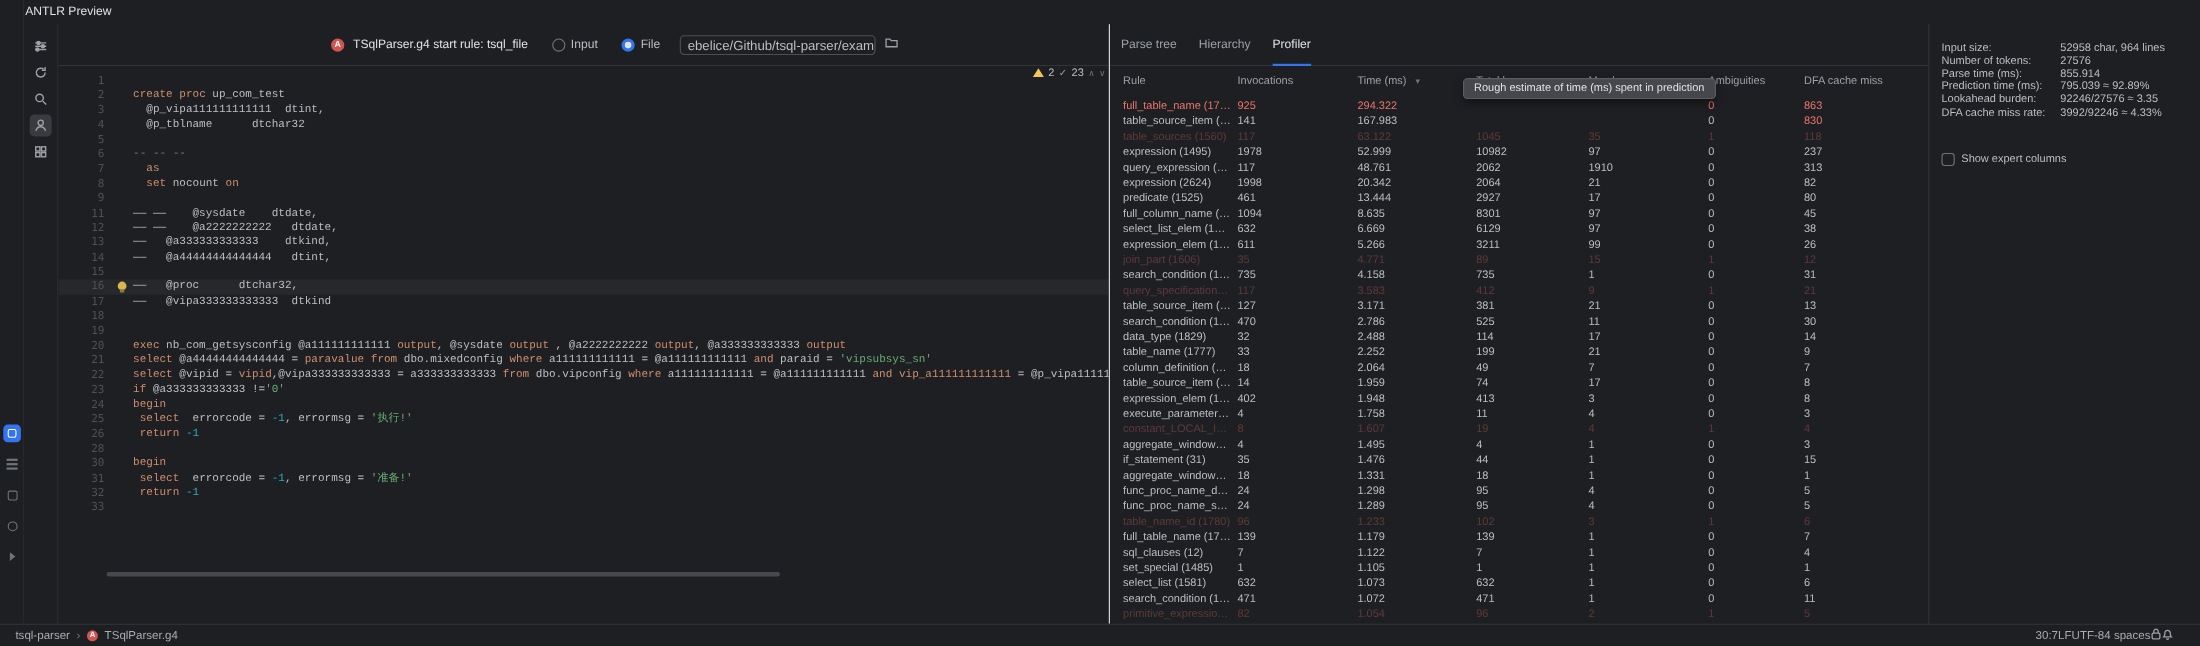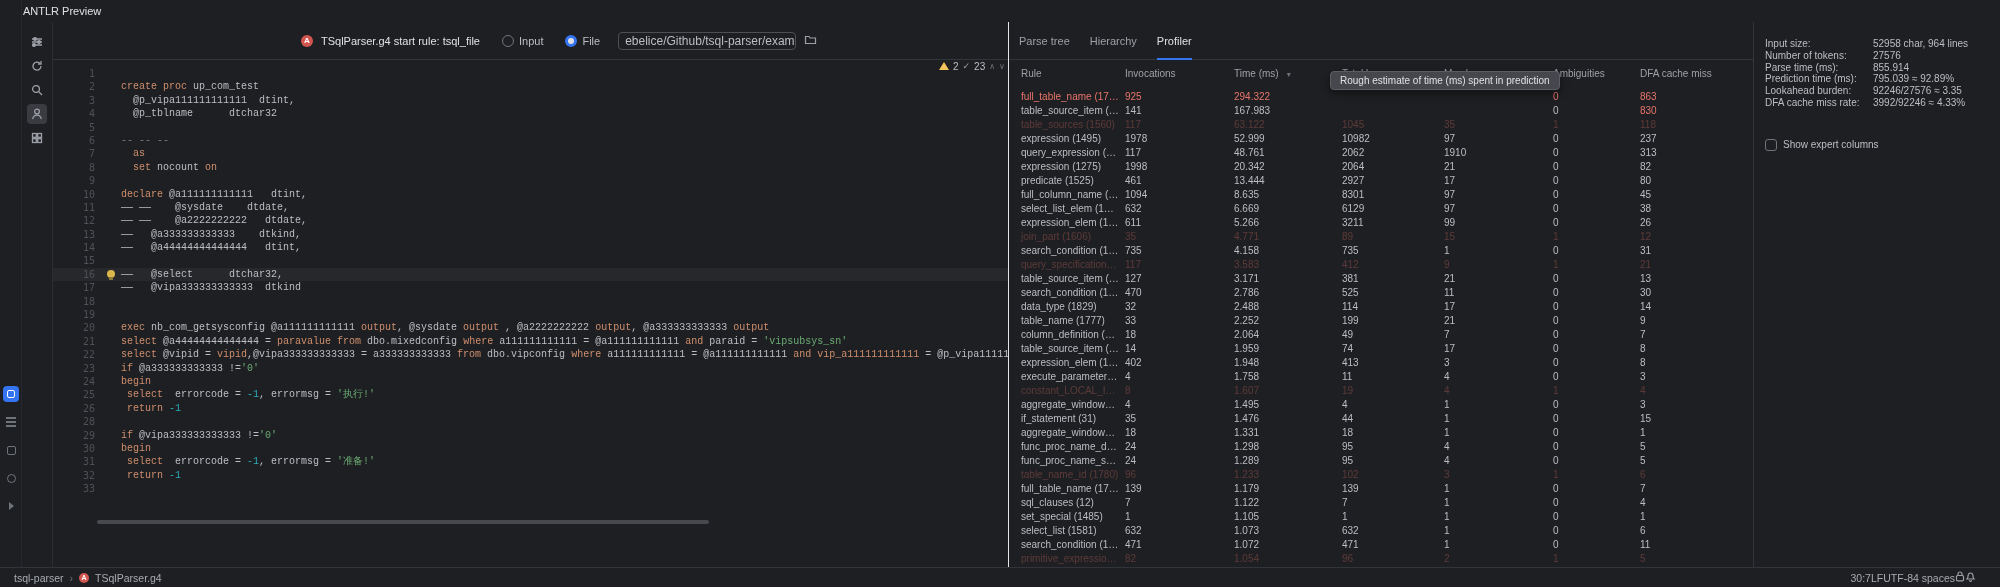--- a/index.html
+++ b/index.html
@@ -180,39 +180,37 @@
   <div class="ed-body">
       <div class="ed-line"><span class="ed-gutter">1</span><span class="ed-icon"></span><span class="ed-code"></span></div>
       <div class="ed-line"><span class="ed-gutter">2</span><span class="ed-icon"></span><span class="ed-code"><span class="tk-kw">create</span><span class="tk-t"> </span><span class="tk-kw">proc</span><span class="tk-t"> up_com_test</span></span></div>
       <div class="ed-line"><span class="ed-gutter">3</span><span class="ed-icon"></span><span class="ed-code"><span class="tk-t">  @p_vipa111111111111  dtint,</span></span></div>
       <div class="ed-line"><span class="ed-gutter">4</span><span class="ed-icon"></span><span class="ed-code"><span class="tk-t">  @p_tblname      dtchar32</span></span></div>
       <div class="ed-line"><span class="ed-gutter">5</span><span class="ed-icon"></span><span class="ed-code"></span></div>
       <div class="ed-line"><span class="ed-gutter">6</span><span class="ed-icon"></span><span class="ed-code"><span class="tk-cmt">-- -- --</span></span></div>
       <div class="ed-line"><span class="ed-gutter">7</span><span class="ed-icon"></span><span class="ed-code"><span class="tk-t">  </span><span class="tk-kw">as</span></span></div>
       <div class="ed-line"><span class="ed-gutter">8</span><span class="ed-icon"></span><span class="ed-code"><span class="tk-t">  </span><span class="tk-kw">set</span><span class="tk-t"> nocount </span><span class="tk-kw">on</span></span></div>
       <div class="ed-line"><span class="ed-gutter">9</span><span class="ed-icon"></span><span class="ed-code"></span></div>
-      <div class="ed-line"><span class="ed-gutter">10</span><span class="ed-icon"></span><span class="ed-code"><span class="tk-kw">declare</span><span class="tk-t"> @a111111111111   dtint,</span></span></div>
       <div class="ed-line"><span class="ed-gutter">11</span><span class="ed-icon"></span><span class="ed-code"><span class="tk-t">—— ——    @sysdate    dtdate,</span></span></div>
       <div class="ed-line"><span class="ed-gutter">12</span><span class="ed-icon"></span><span class="ed-code"><span class="tk-t">—— ——    @a2222222222   dtdate,</span></span></div>
       <div class="ed-line"><span class="ed-gutter">13</span><span class="ed-icon"></span><span class="ed-code"><span class="tk-t">——   @a333333333333    dtkind,</span></span></div>
       <div class="ed-line"><span class="ed-gutter">14</span><span class="ed-icon"></span><span class="ed-code"><span class="tk-t">——   @a44444444444444   dtint,</span></span></div>
       <div class="ed-line"><span class="ed-gutter">15</span><span class="ed-icon"></span><span class="ed-code"></span></div>
-      <div class="ed-line current"><span class="ed-gutter">16</span><span class="ed-icon"><span class="bulb"></span></span><span class="ed-code"><span class="tk-t">——   @select      dtchar32,</span></span></div>
+      <div class="ed-line current"><span class="ed-gutter">16</span><span class="ed-icon"><span class="bulb"></span></span><span class="ed-code"><span class="tk-t">——   @proc      dtchar32,</span></span></div>
       <div class="ed-line"><span class="ed-gutter">17</span><span class="ed-icon"></span><span class="ed-code"><span class="tk-t">——   @vipa333333333333  dtkind</span></span></div>
       <div class="ed-line"><span class="ed-gutter">18</span><span class="ed-icon"></span><span class="ed-code"></span></div>
       <div class="ed-line"><span class="ed-gutter">19</span><span class="ed-icon"></span><span class="ed-code"></span></div>
       <div class="ed-line"><span class="ed-gutter">20</span><span class="ed-icon"></span><span class="ed-code"><span class="tk-kw">exec</span><span class="tk-t"> nb_com_getsysconfig @a111111111111 </span><span class="tk-kw">output</span><span class="tk-t">, @sysdate </span><span class="tk-kw">output</span><span class="tk-t"> , @a2222222222 </span><span class="tk-kw">output</span><span class="tk-t">, @a333333333333 </span><span class="tk-kw">output</span></span></div>
       <div class="ed-line"><span class="ed-gutter">21</span><span class="ed-icon"></span><span class="ed-code"><span class="tk-kw">select</span><span class="tk-t"> @a44444444444444 = </span><span class="tk-hl">paravalue</span><span class="tk-t"> </span><span class="tk-kw">from</span><span class="tk-t"> dbo.mixedconfig </span><span class="tk-kw">where</span><span class="tk-t"> a111111111111 = @a111111111111 </span><span class="tk-kw">and</span><span class="tk-t"> paraid = </span><span class="tk-str">'vipsubsys_sn'</span></span></div>
       <div class="ed-line"><span class="ed-gutter">22</span><span class="ed-icon"></span><span class="ed-code"><span class="tk-kw">select</span><span class="tk-t"> @vipid = </span><span class="tk-hl">vipid</span><span class="tk-t">,@vipa333333333333 = a333333333333 </span><span class="tk-kw">from</span><span class="tk-t"> dbo.vipconfig </span><span class="tk-kw">where</span><span class="tk-t"> a111111111111 = @a111111111111 </span><span class="tk-kw">and</span><span class="tk-t"> </span><span class="tk-hl">vip_a111111111111</span><span class="tk-t"> = @p_vipa111111111111</span></span></div>
       <div class="ed-line"><span class="ed-gutter">23</span><span class="ed-icon"></span><span class="ed-code"><span class="tk-kw">if</span><span class="tk-t"> @a333333333333 !=</span><span class="tk-str">'0'</span></span></div>
       <div class="ed-line"><span class="ed-gutter">24</span><span class="ed-icon"></span><span class="ed-code"><span class="tk-kw">begin</span></span></div>
       <div class="ed-line"><span class="ed-gutter">25</span><span class="ed-icon"></span><span class="ed-code"><span class="tk-t"> </span><span class="tk-kw">select</span><span class="tk-t">  errorcode = </span><span class="tk-num">-1</span><span class="tk-t">, errormsg = </span><span class="tk-str">'执行!'</span></span></div>
       <div class="ed-line"><span class="ed-gutter">26</span><span class="ed-icon"></span><span class="ed-code"><span class="tk-t"> </span><span class="tk-kw">return</span><span class="tk-t"> </span><span class="tk-num">-1</span></span></div>
       <div class="ed-line"><span class="ed-gutter">28</span><span class="ed-icon"></span><span class="ed-code"></span></div>
-      <div class="ed-line"><span class="ed-gutter">29</span><span class="ed-icon"></span><span class="ed-code"><span class="tk-kw">if</span><span class="tk-t"> @vipa333333333333 !=</span><span class="tk-str">'0'</span></span></div>
       <div class="ed-line"><span class="ed-gutter">30</span><span class="ed-icon"></span><span class="ed-code"><span class="tk-kw">begin</span></span></div>
       <div class="ed-line"><span class="ed-gutter">31</span><span class="ed-icon"></span><span class="ed-code"><span class="tk-t"> </span><span class="tk-kw">select</span><span class="tk-t">  errorcode = </span><span class="tk-num">-1</span><span class="tk-t">, errormsg = </span><span class="tk-str">'准备!'</span></span></div>
       <div class="ed-line"><span class="ed-gutter">32</span><span class="ed-icon"></span><span class="ed-code"><span class="tk-t"> </span><span class="tk-kw">return</span><span class="tk-t"> </span><span class="tk-num">-1</span></span></div>
       <div class="ed-line"><span class="ed-gutter">33</span><span class="ed-icon"></span><span class="ed-code"></span></div>
     </div>
   <div class="hscroll"></div>
 </div>
 
 <div class="rpanel">
   <div class="tabs">
@@ -270,21 +268,21 @@
       <div class="prow">
         <span>query_expression (1527)</span>
         <span>117</span>
         <span>48.761</span>
         <span>2062</span>
         <span>1910</span>
         <span>0</span>
         <span>313</span>
       </div>
       <div class="prow">
-        <span>expression (1275)</span>
+        <span>expression (2624)</span>
         <span>1998</span>
         <span>20.342</span>
         <span>2064</span>
         <span>21</span>
         <span>0</span>
         <span>82</span>
       </div>
       <div class="prow">
         <span>predicate (1525)</span>
         <span>461</span>

